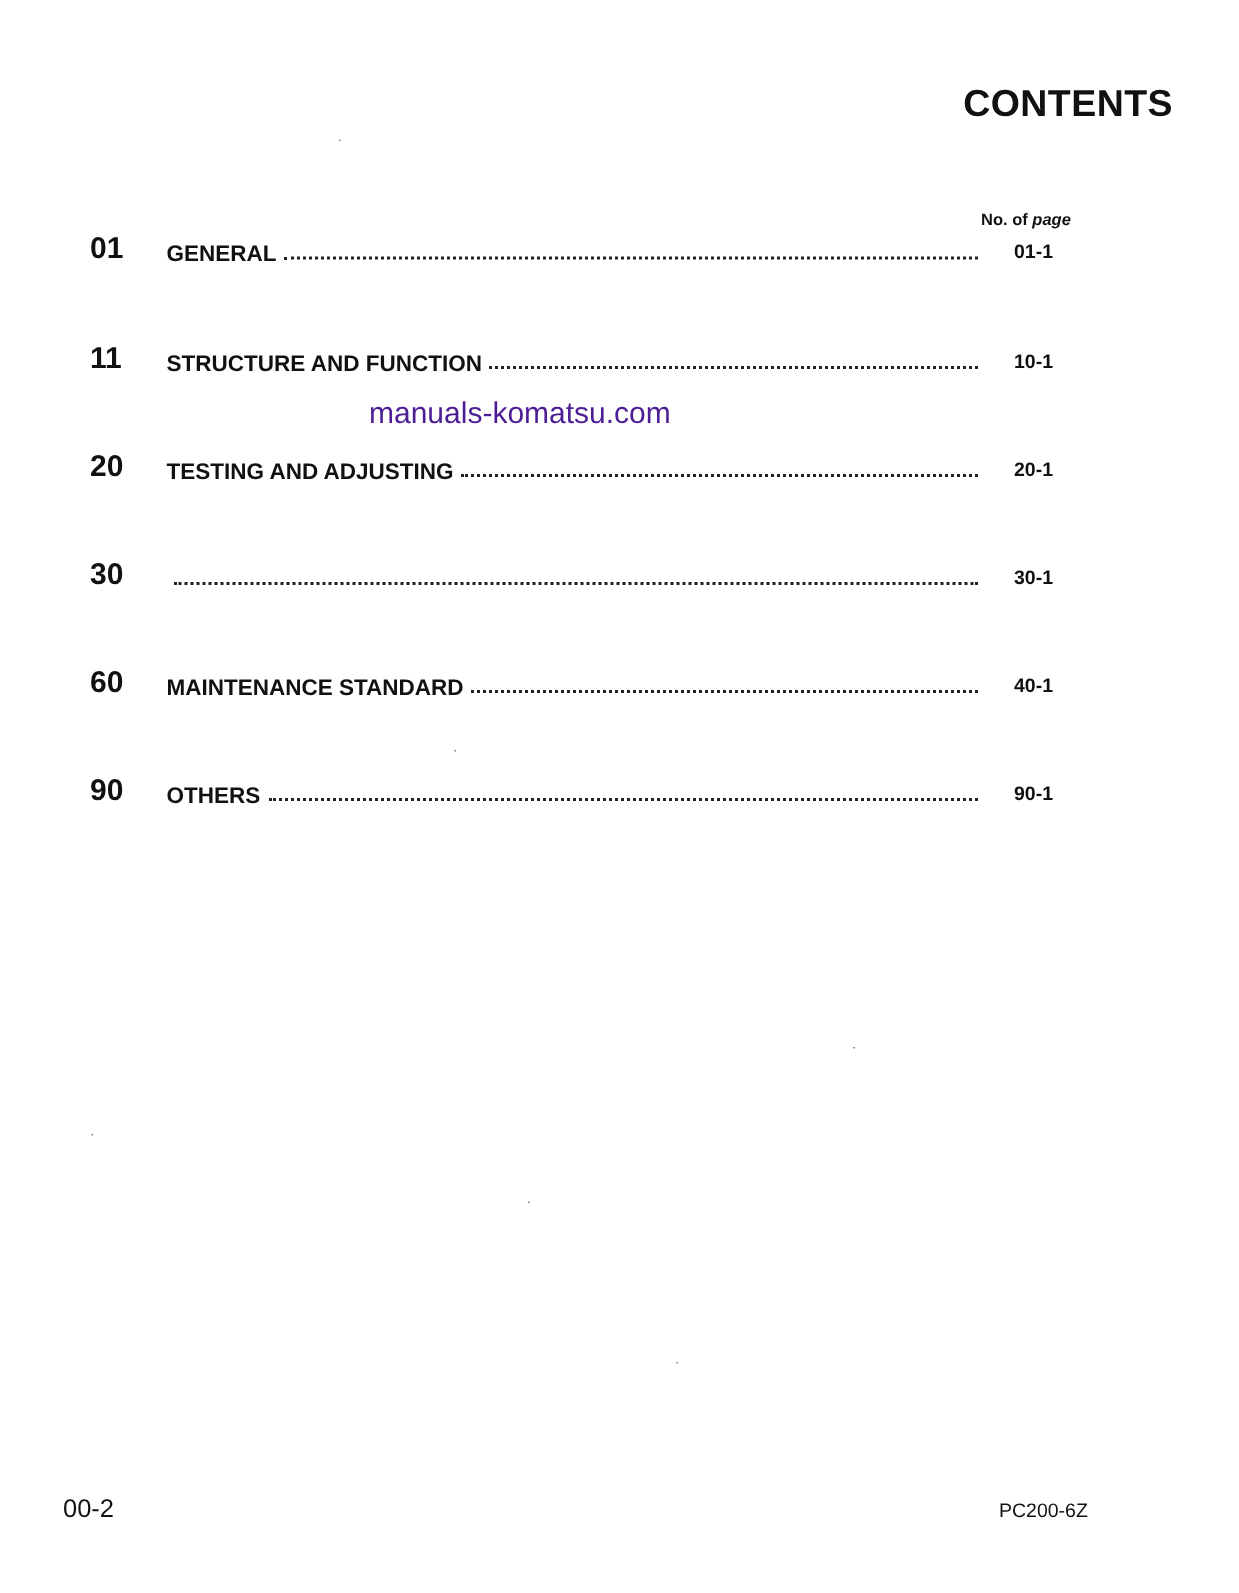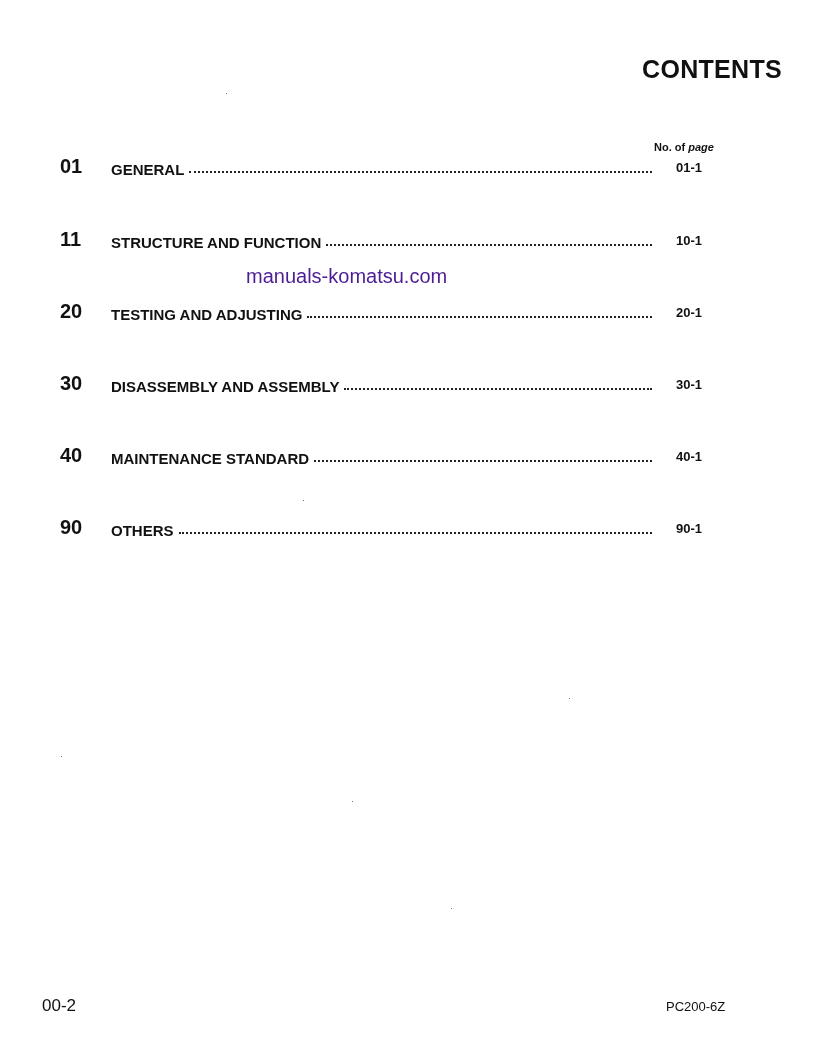--- a/index.html
+++ b/index.html
@@ -45,27 +45,26 @@
 
 <div class="row" style="top:297px;">
   <span class="num">20</span>
   <span class="lbl">TESTING AND ADJUSTING</span>
   <span class="dots"></span>
   <span class="pg">20-1</span>
 </div>
 
 <div class="row" style="top:369px;">
   <span class="num">30</span>
-  <span class="lbl">DISASSEMBLY AND ASSEMBLY</span>
   <span class="dots"></span>
   <span class="pg">30-1</span>
 </div>
 
 <div class="row" style="top:441px;">
-  <span class="num">40</span>
+  <span class="num">60</span>
   <span class="lbl">MAINTENANCE STANDARD</span>
   <span class="dots"></span>
   <span class="pg">40-1</span>
 </div>
 
 <div class="row" style="top:513px;">
   <span class="num">90</span>
   <span class="lbl">OTHERS</span>
   <span class="dots"></span>
   <span class="pg">90-1</span>

